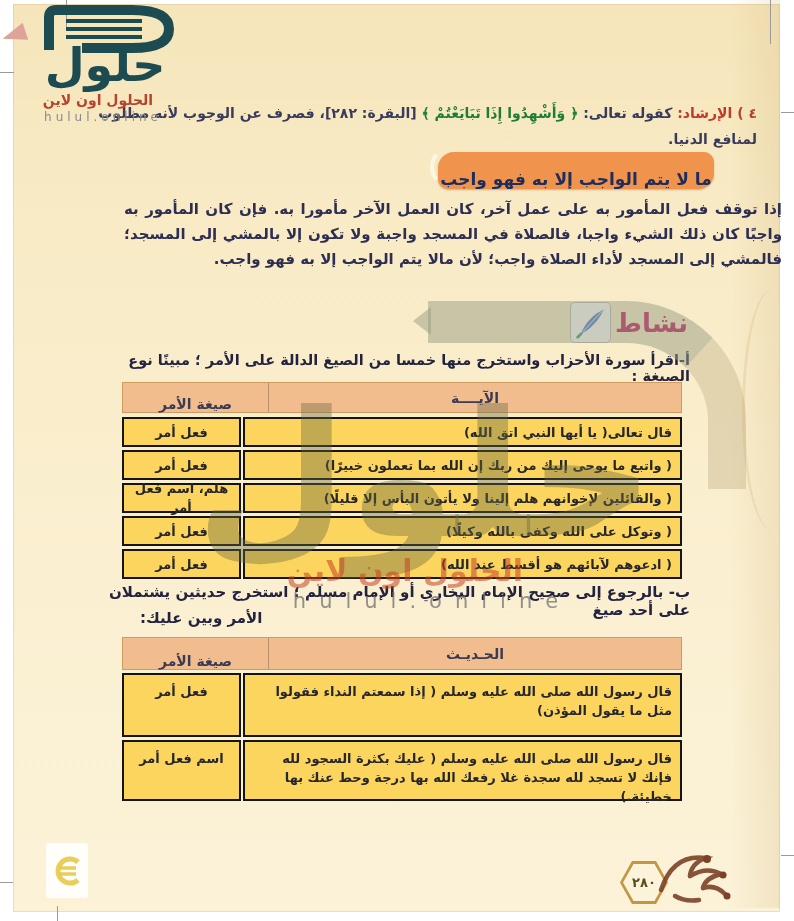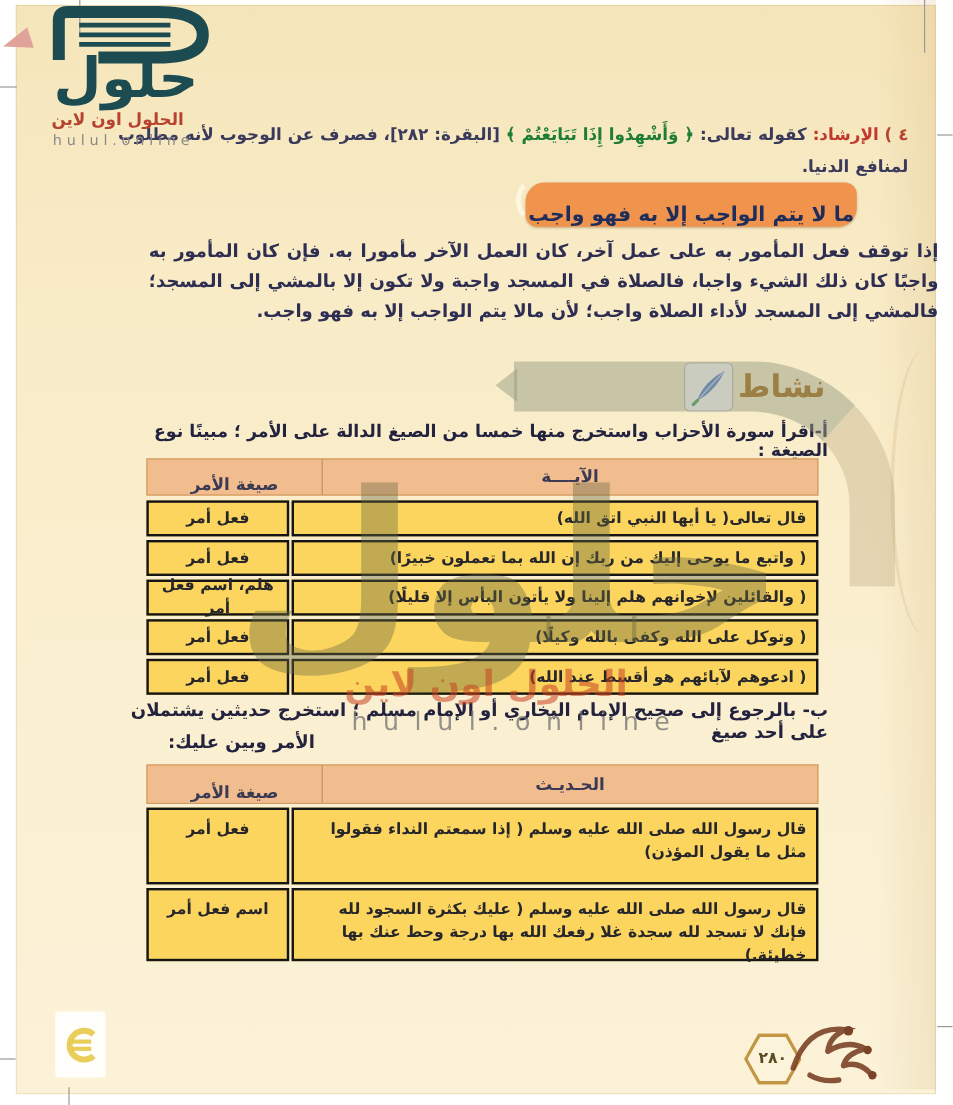--- a/index.html
+++ b/index.html
@@ -47,21 +47,21 @@
   .badge span { font-size:17px; font-weight:bold; color:#1f2d5a; }
 
   
   .body-par { left:92px; top:197px; width:658px; direction:rtl; text-align:justify;
     font-size:15px; font-weight:600; color:#2e2e52; line-height:25px;margin-left:32px; }
 
   
   .act-icon { left:570px; top:302px; width:41px; height:41px; background:#fdfdfd;
     border:1px solid #b9b9b9; border-radius:5px; display:flex; align-items:center; justify-content:center; }
   .act-title { left:612px; top:303px; width:76px; font-size:26px; font-weight:bold;
-    color:#a16207; direction:rtl; text-align:right; line-height:40px; }
+    color:#be185d; direction:rtl; text-align:right; line-height:40px; }
   .task-a { left:103px; top:352px; width:587px; direction:rtl; text-align:right;
     font-size:14.5px; font-weight:bold; color:#23233f; }
   .task-b1 { left:103px; top:583px; width:587px; direction:rtl; 
     font-size:15px; font-weight:bold; color:#23233f; }
   .task-b2 { left:140px; top:609px; width:500px; direction:rtl; text-align:left;
     font-size:15px; font-weight:bold; color:#23233f; }
 
   
   .thead { left:122px; width:560px; height:31px; background:#f2bd8e;
     border:1px solid #d29a5e; display:flex; flex-direction:row; direction:rtl; }

